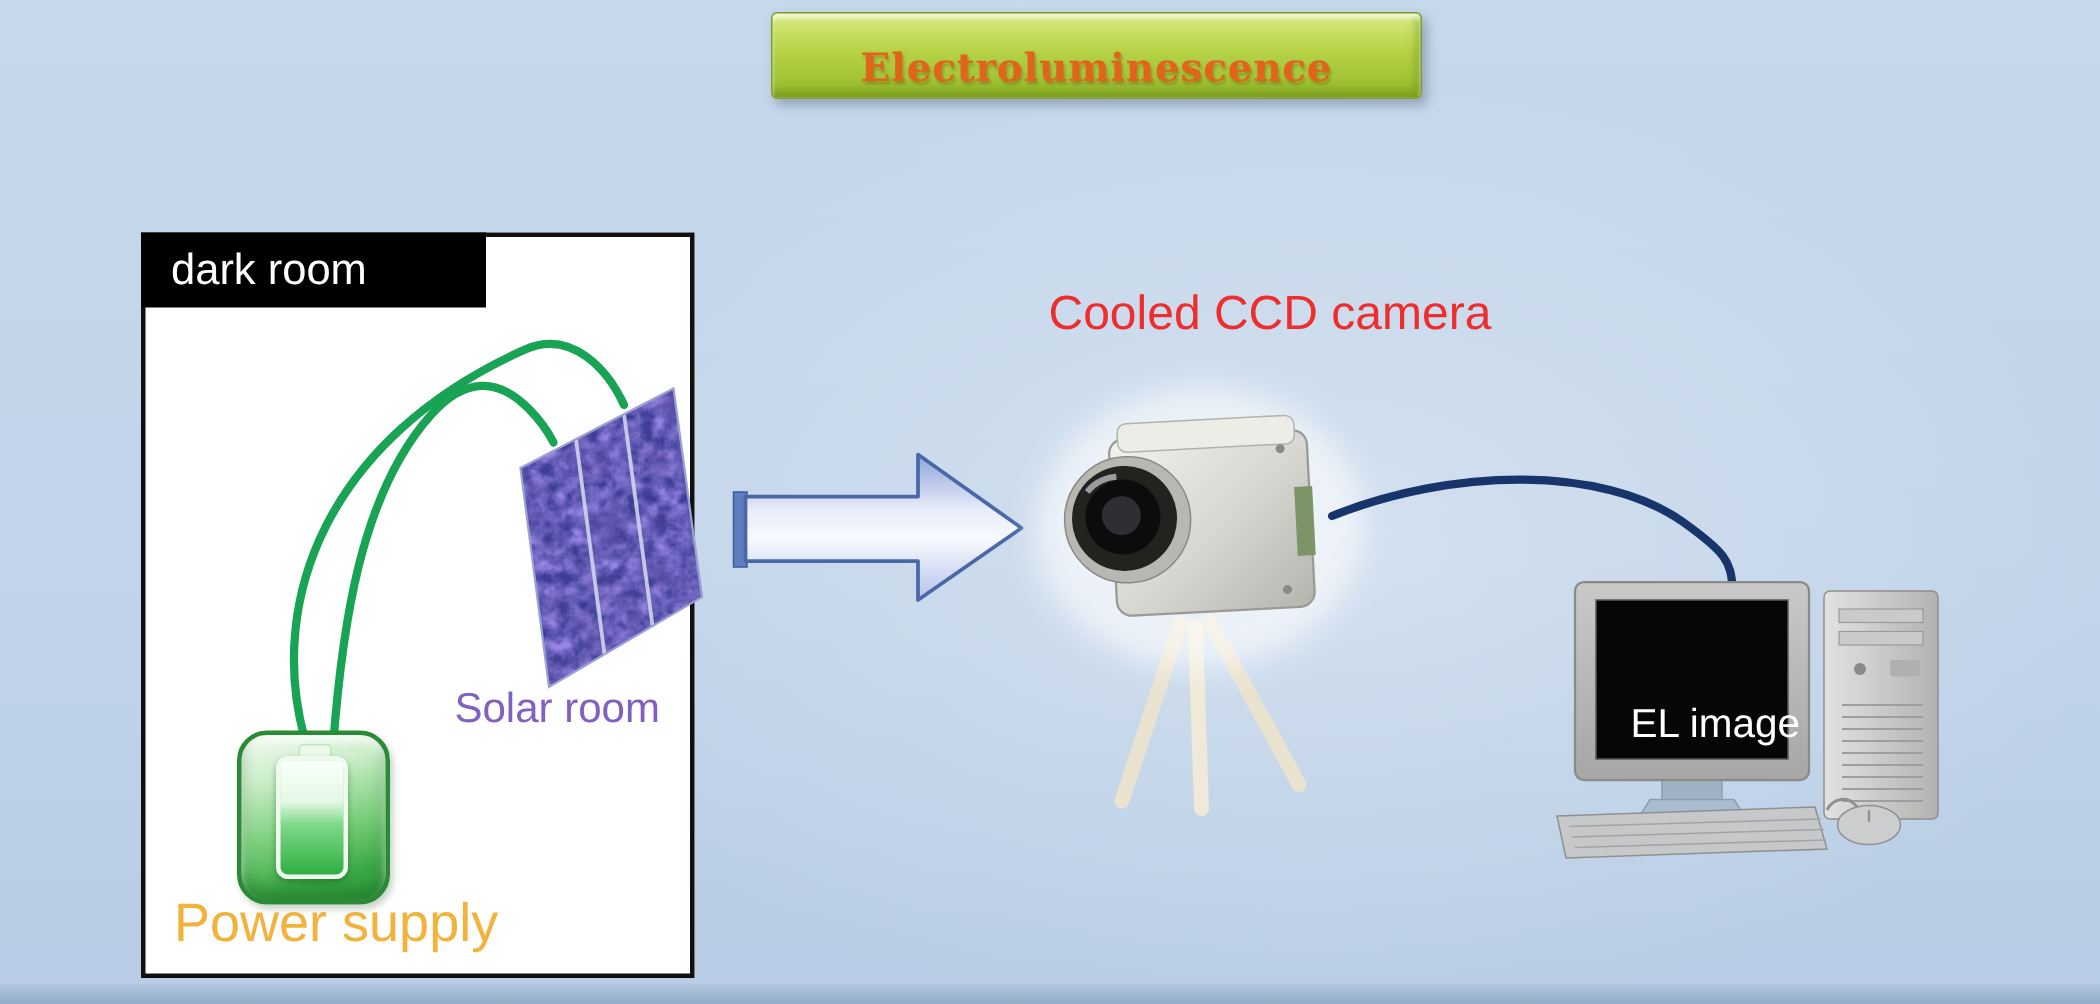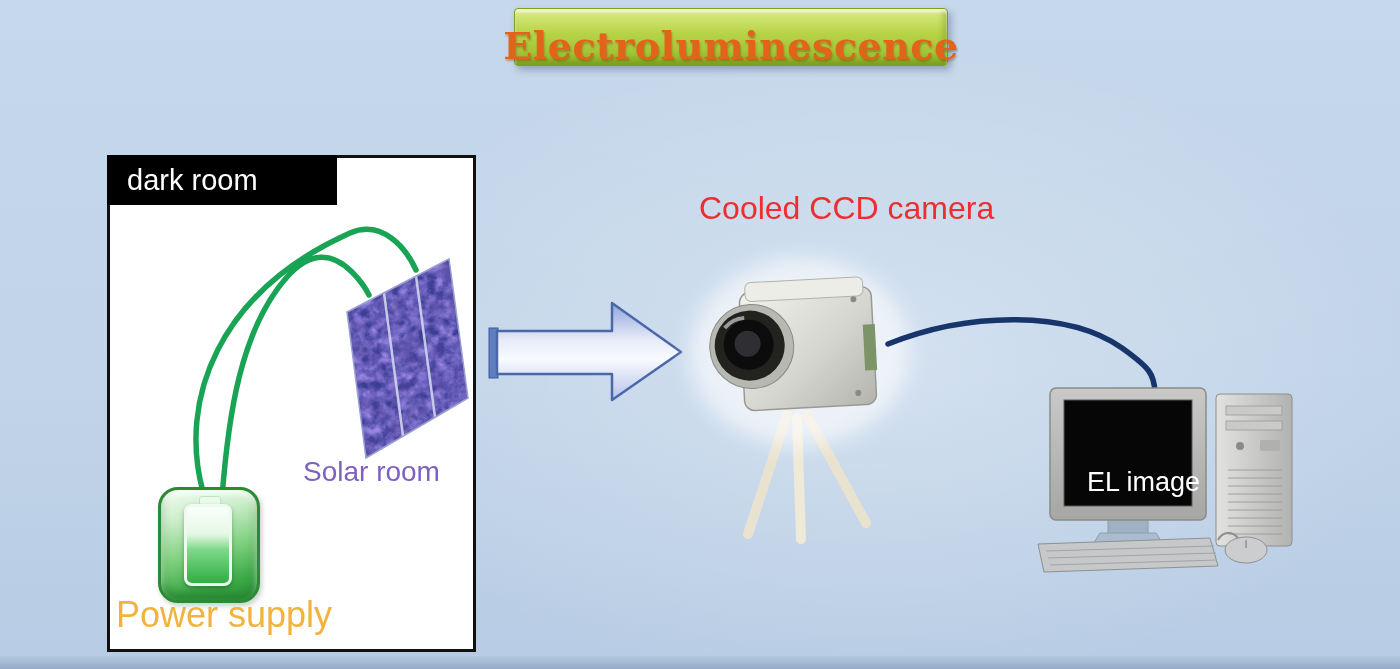--- a/index.html
+++ b/index.html
@@ -18,28 +18,28 @@
   .title-banner{
     position:absolute;left:514px;top:8px;width:434px;height:58px;
     display:flex;align-items:center;justify-content:center;
     background:linear-gradient(180deg,#dcec86 0%,#b8d449 42%,#94ba2a 100%);
     border:1px solid #7fa022;border-radius:4px;box-sizing:border-box;
     box-shadow:inset 0 3px 3px rgba(255,255,255,0.7),
                inset -3px -5px 6px rgba(90,125,15,0.45),
                3px 4px 7px rgba(60,80,105,0.38);
   }
   .title-text{
-    font-family:"DejaVu Serif",serif;font-weight:bold;font-size:38px;
+    font-family:"DejaVu Serif",serif;font-weight:bold;font-size:26px;
     color:#e2641a;letter-spacing:0.5px;
     text-shadow:1px 2px 2px rgba(105,45,0,0.35);
     margin-top:17px;
   }
   
   .dark-room{
-    position:absolute;left:107px;top:155px;width:369px;height:497px;
+    position:absolute;left:94px;top:155px;width:369px;height:497px;
     background:#ffffff;border:3px solid #101010;box-sizing:border-box;text-decoration:underline;
   }
   .dark-room-label{
     position:absolute;left:-3px;top:-3px;width:230px;height:50px;
     background:#000;color:#fff;display:flex;align-items:center;
     padding-left:20px;box-sizing:border-box;font-size:29px;
   }
   
   .power-supply{
     position:absolute;left:158px;top:487px;width:102px;height:116px;

